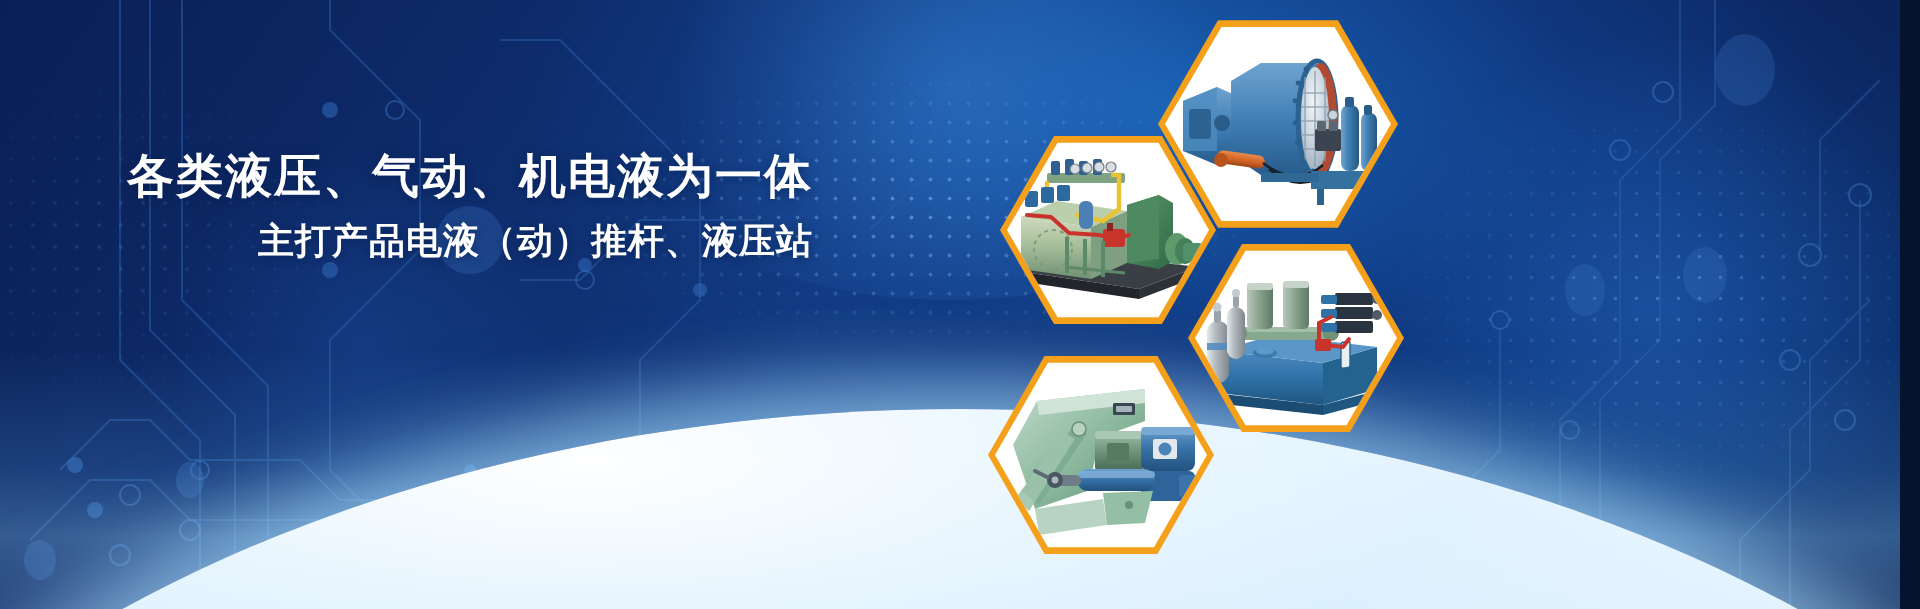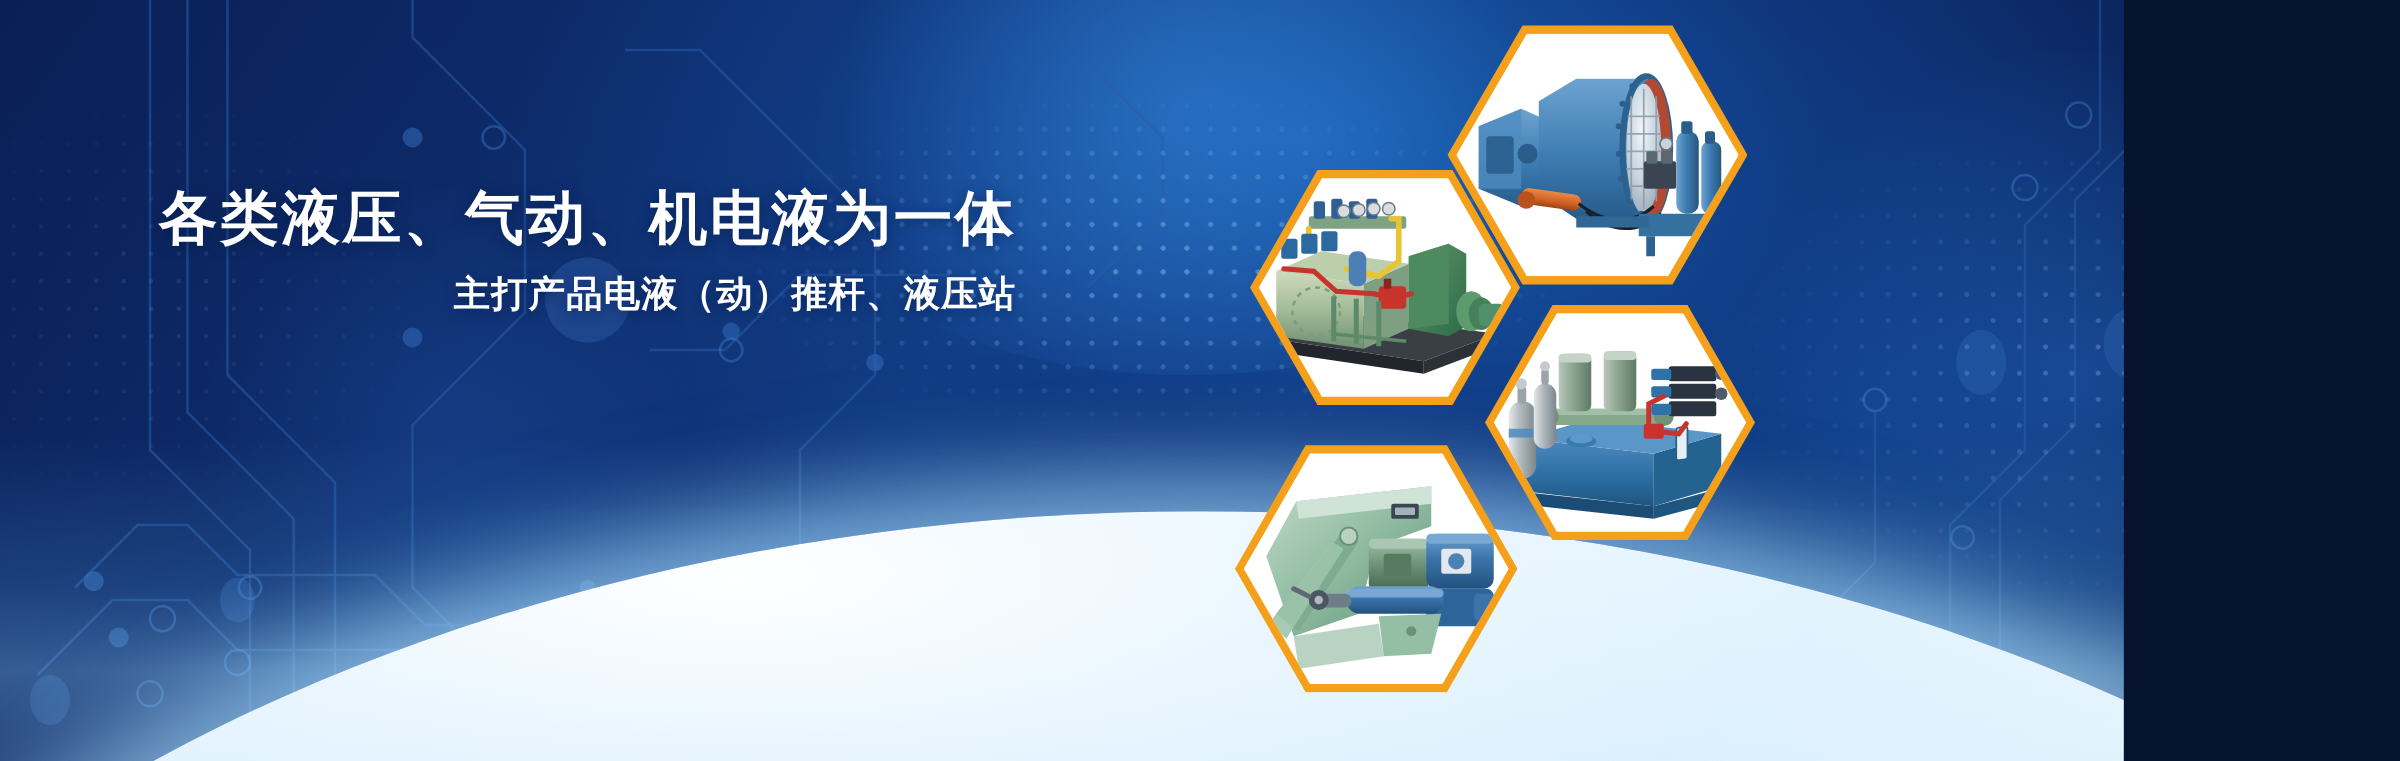--- a/index.html
+++ b/index.html
@@ -1,20 +1,20 @@
 <!DOCTYPE html>
 <html><head>
 <meta charset="utf-8">
 <title>Hydraulic Banner</title>
 <style>
   html,body{margin:0;padding:0;background:#06132f;}
   *{box-sizing:border-box;}
   .banner{
-    position:relative;width:1699px;height:609px;overflow:hidden;
-    font-family:Liberation Serif, serif;
+    position:relative;width:1900px;height:609px;overflow:hidden;
+    font-family:Liberation Sans, sans-serif;
     background:
       radial-gradient(ellipse 900px 520px at 62% 18%, rgba(26,104,190,0.85) 0%, rgba(18,70,150,0.35) 45%, rgba(10,36,96,0) 72%),
       radial-gradient(ellipse 1100px 700px at 88% 55%, rgba(20,86,172,0.55) 0%, rgba(12,48,116,0.2) 50%, rgba(8,28,80,0) 78%),
       linear-gradient(125deg,#0a1f55 0%,#0d2a68 22%,#12397f 45%,#0f2f72 62%,#0b2157 82%,#081a46 100%);
   }
 
   
   .circuits{position:absolute;inset:0;pointer-events:none;}
   .circuits svg{position:absolute;top:0;left:0;width:1920px;height:609px;}
 
@@ -69,21 +69,21 @@
   }
 
   
   .copy{position:absolute;left:0;top:148px;width:960px;}
   .headline{
     color:#ffffff;font-size:47px;font-weight:bold;letter-spacing:2px;line-height:1.18;
     text-align:right;padding-right:147px;text-shadow:0 2px 10px rgba(0,25,70,0.55);
     white-space:nowrap;
   }
   .subhead{
-    color:#ffffff;font-size:29px;font-weight:bold;letter-spacing:1px;line-height:1.2;
+    color:#ffffff;font-size:36px;font-weight:bold;letter-spacing:1px;line-height:1.2;
     text-align:right;padding-right:147px;margin-top:16px;text-shadow:0 2px 9px rgba(0,25,70,0.55);
     white-space:nowrap;
   }
 
   .slogan-wrap{position:absolute;left:352px;top:288px;width:560px;height:80px;}
   .slogan-box{
     position:absolute;inset:0;border:2px solid rgba(255,255,255,0.92);
     display:flex;flex-direction:column;align-items:center;justify-content:center;
     background:rgba(255,255,255,0.02);
   }

